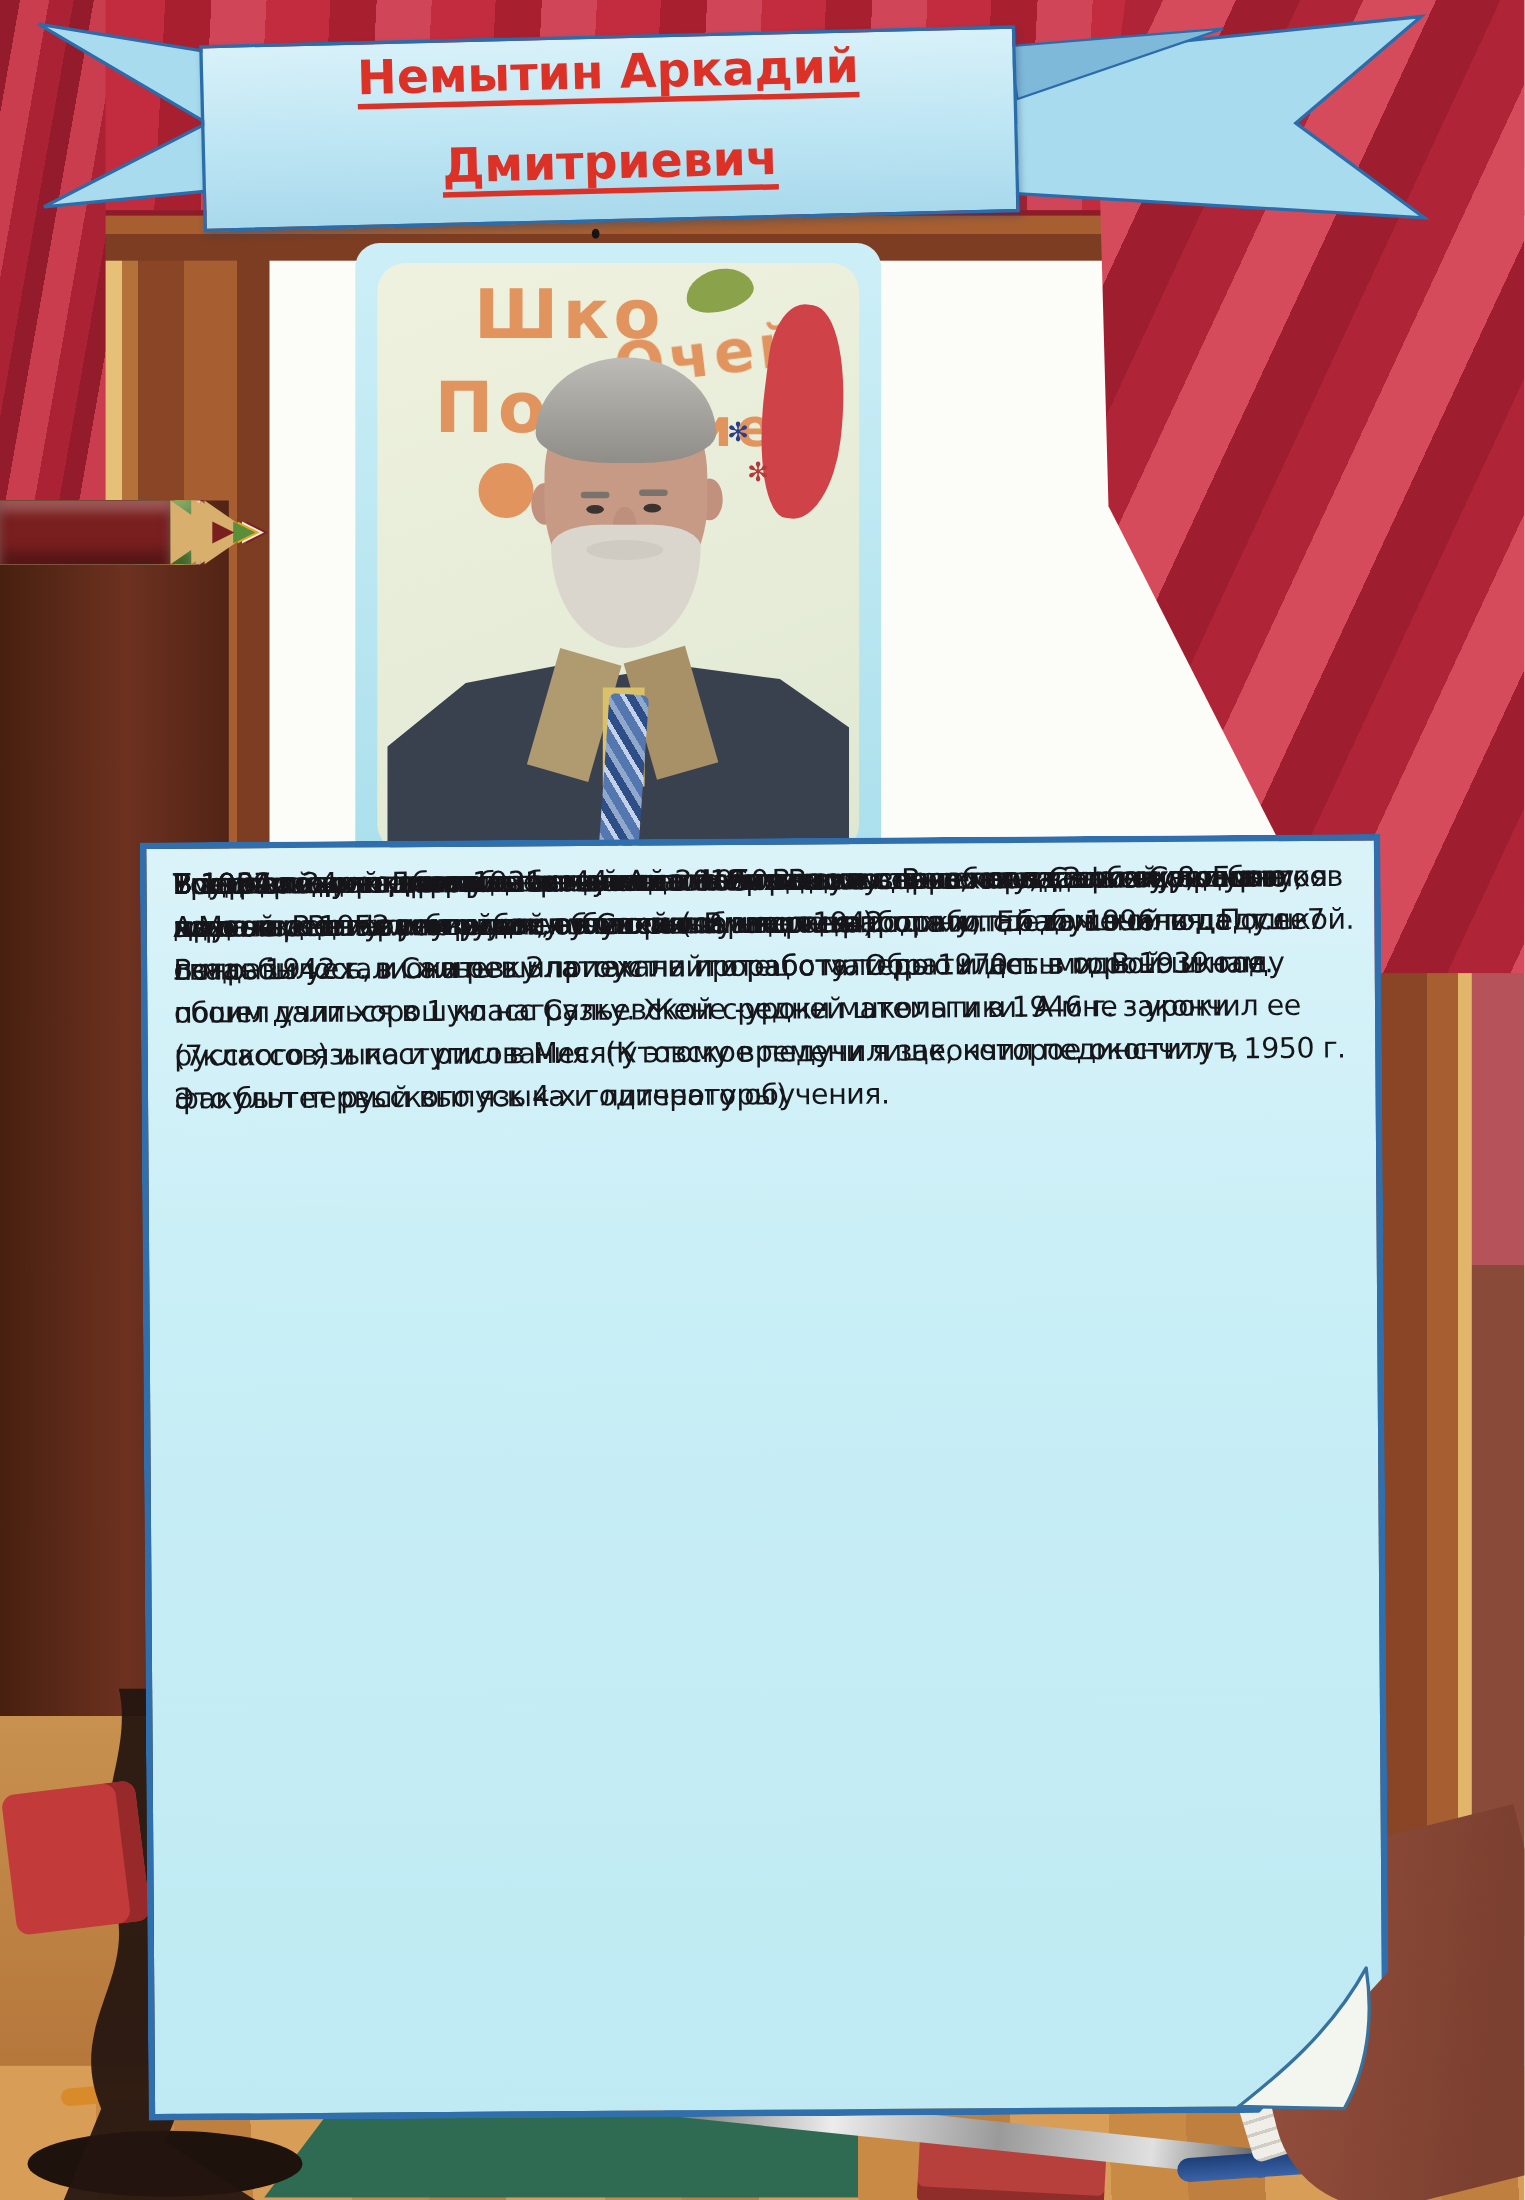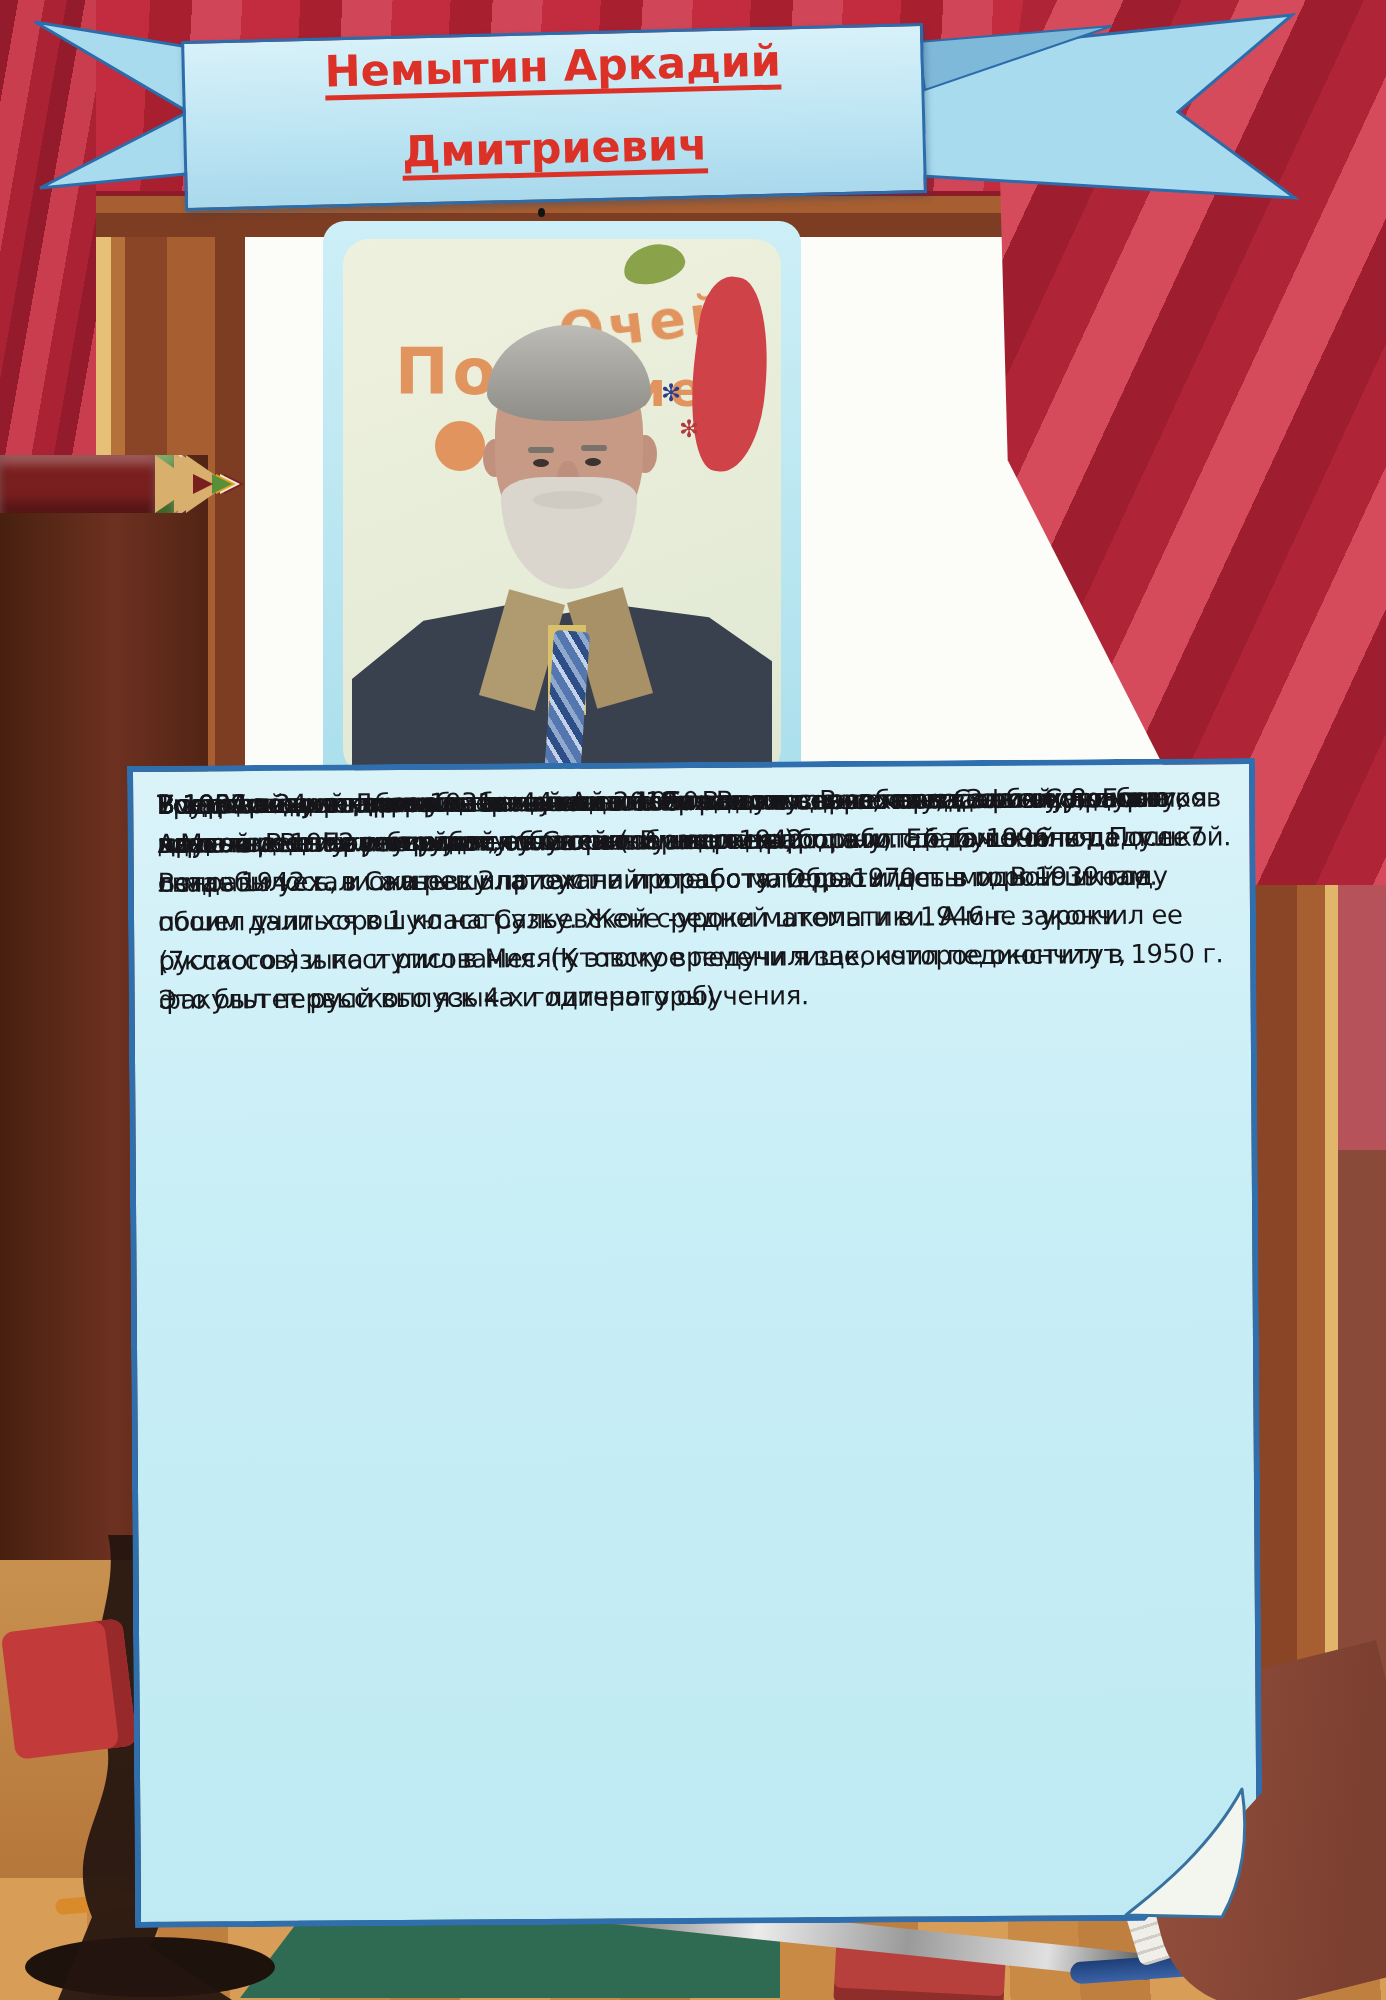--- a/index.html
+++ b/index.html
@@ -252,20 +252,21 @@
   </svg>
   <div class="paint-box"></div>
 
   <div class="book">
     <div class="pages"></div>
     <div class="cover"></div>
   </div>
 
   <div class="photo-mat">
     <div class="photo">
+      <span class="poster-frag" style="left:88px;top:10px;font-size:62px;">Шко</span>
       <span class="poster-frag" style="left:52px;top:96px;font-size:64px;">Поз</span>
       <span class="poster-frag" style="left:215px;top:52px;font-size:54px;transform:rotate(-7deg);">Очей</span>
       <span class="poster-frag" style="left:252px;top:122px;font-size:48px;">ние</span>
       <div class="donut"></div>
       <div class="green-leaf"></div>
       <div class="red-paper"></div>
       <span class="star" style="left:318px;top:140px;color:#2e3f8a;">✻</span>
       <span class="star" style="left:336px;top:176px;color:#b23a3a;">✻</span>
       <div class="suit"></div>
       <div class="collar-l"></div>

